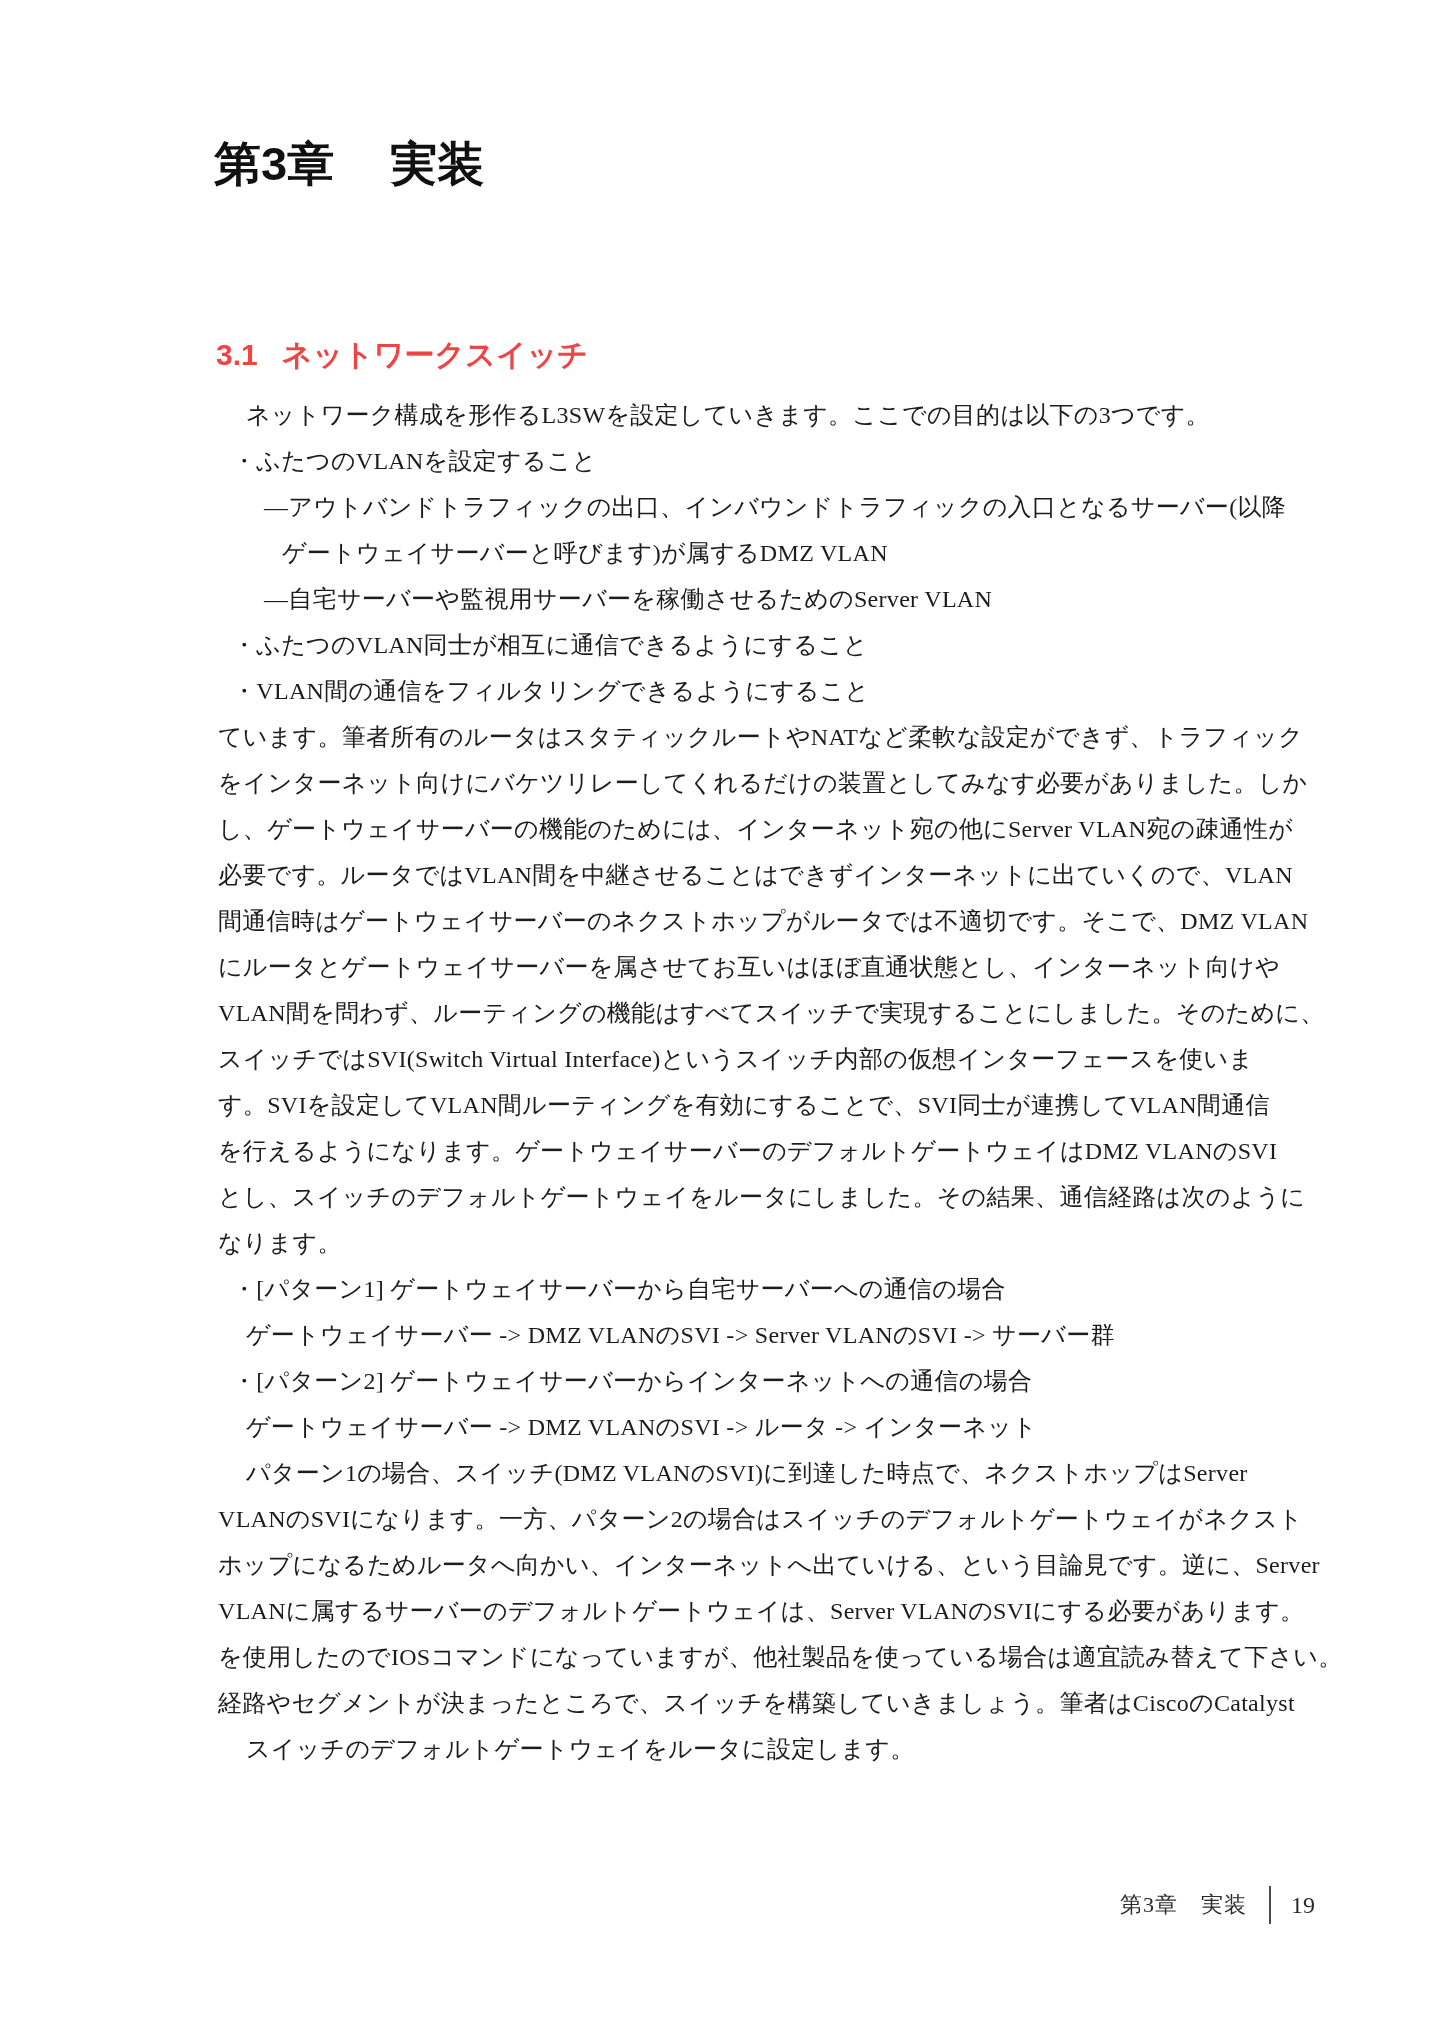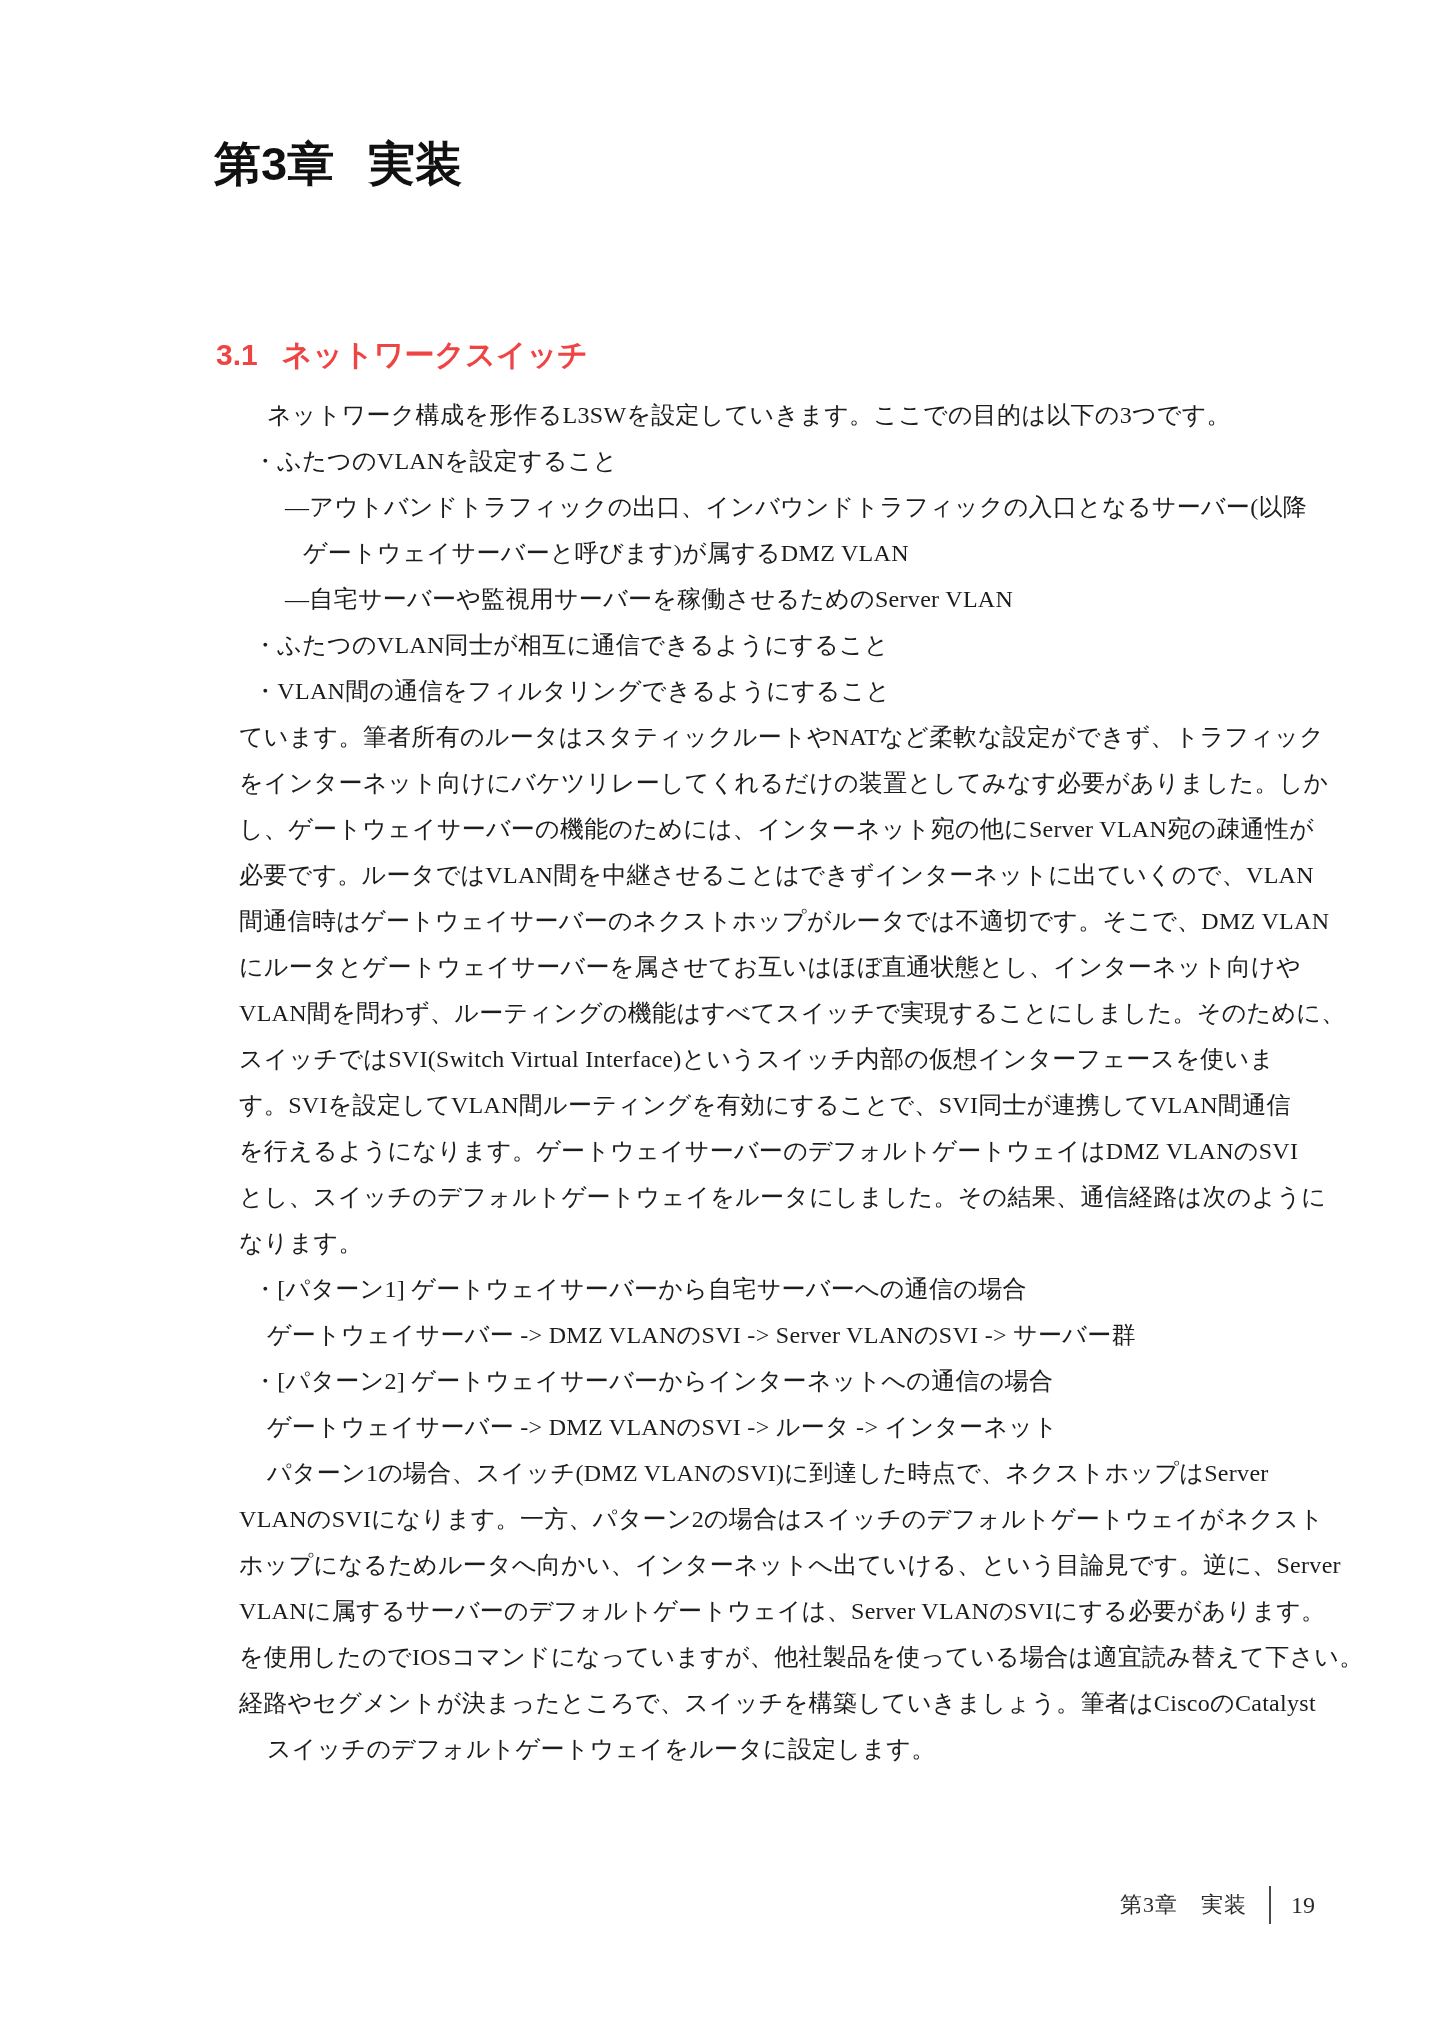--- a/index.html
+++ b/index.html
@@ -20,21 +20,21 @@
     position: absolute;
     left: 214px;
     top: 106px;
     font-family: "Liberation Sans", "DejaVu Sans", sans-serif;
     font-weight: 700;
     font-size: 47px;
     line-height: 1.15;
     color: #111111;
     white-space: nowrap;
   }
-  .chapter-title .chapter-num { margin-right: 34px; }
+  .chapter-title .chapter-num { margin-right: 56px; }
   .section-heading {
     position: absolute;
     left: 216px;
     top: 312px;
     font-family: "Liberation Sans", "DejaVu Sans", sans-serif;
     font-weight: 700;
     font-size: 30px;
     line-height: 1.2;
     color: #ef4444;
     white-space: nowrap;
@@ -45,21 +45,20 @@
     left: 218px;
     top: 392px;
     width: 1100px;
     font-size: 24px;
   }
   .line {
     height: 46px;
     line-height: 46px;
     white-space: nowrap;
     letter-spacing: 0.3px;
-    margin-left: 21px;
   }
   .flush      { padding-left: 0; }
   .para       { padding-left: 28px; }
   .bullet     { padding-left: 14px; }
   .dash       { padding-left: 46px; }
   .dash-cont  { padding-left: 64px; }
   .route      { padding-left: 28px; font-family: Liberation Serif, serif; }
   .footer {
     position: absolute;
     right: 118px;

